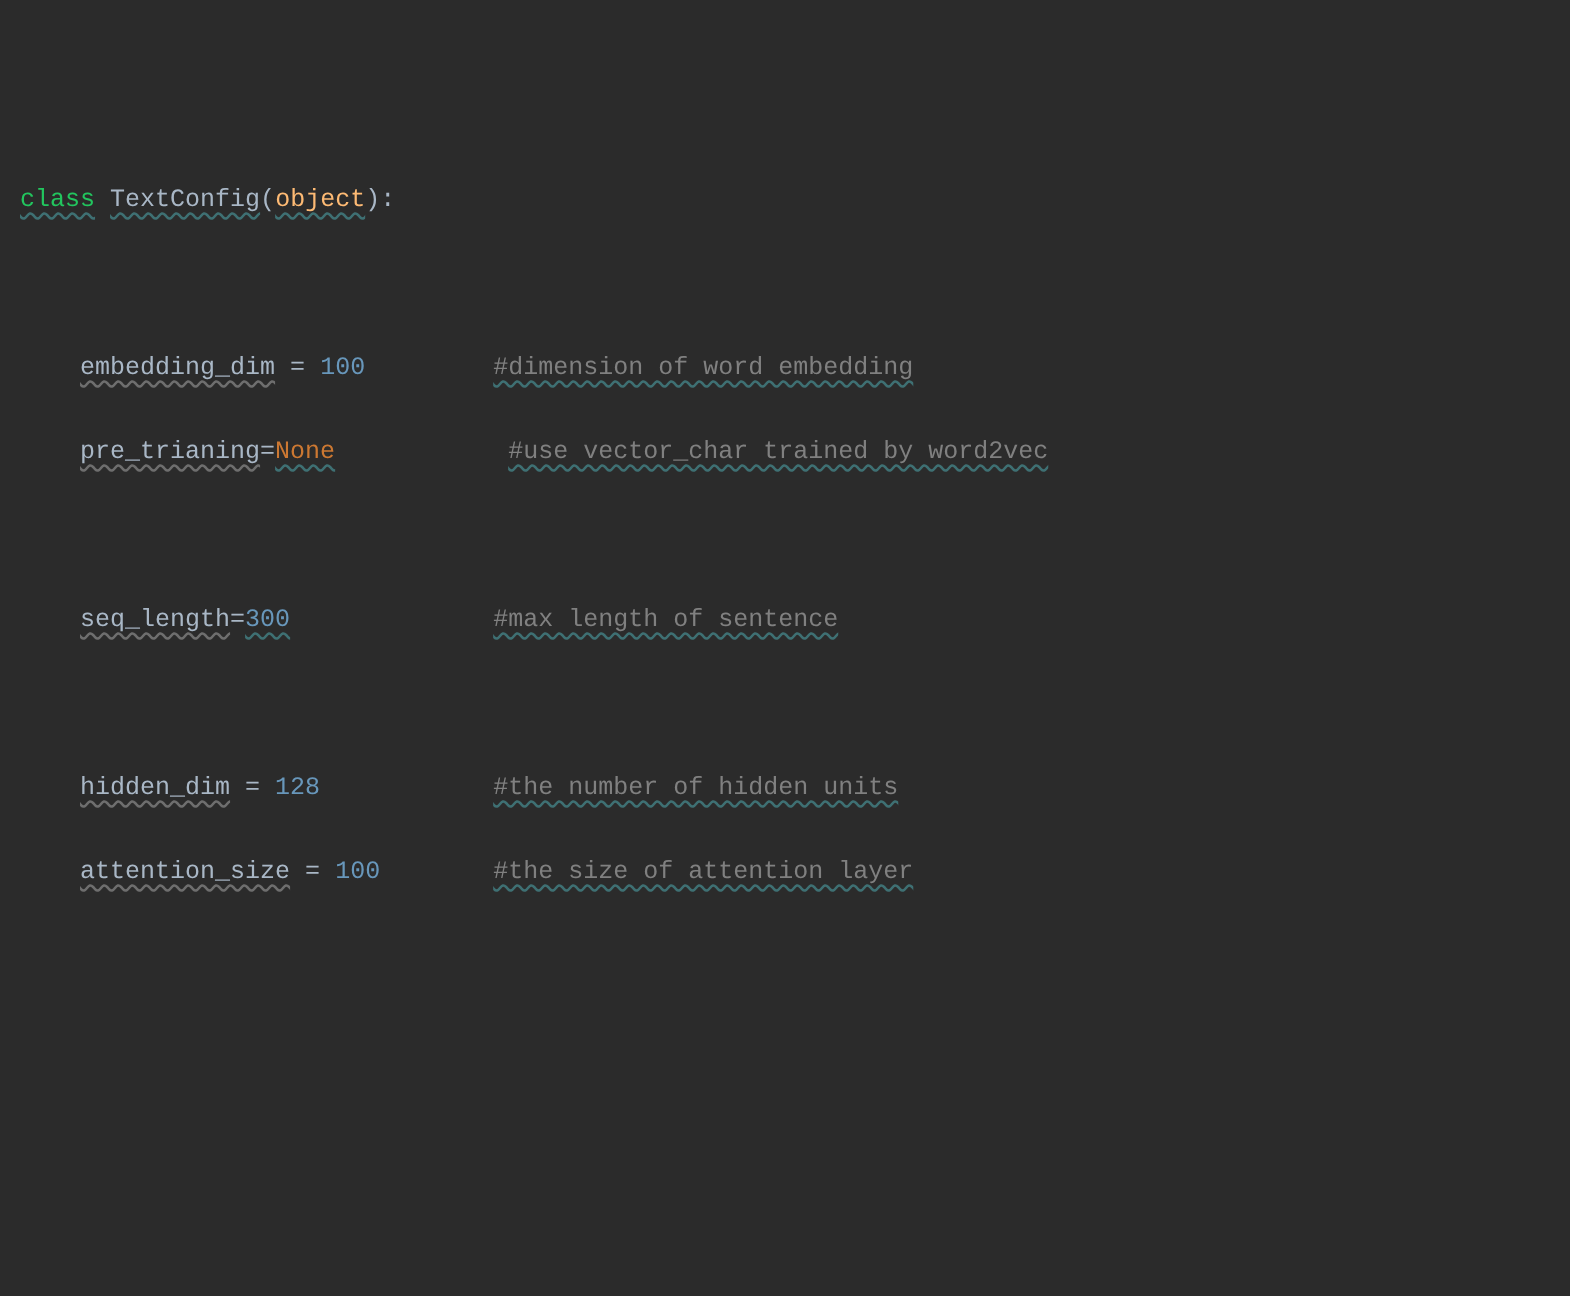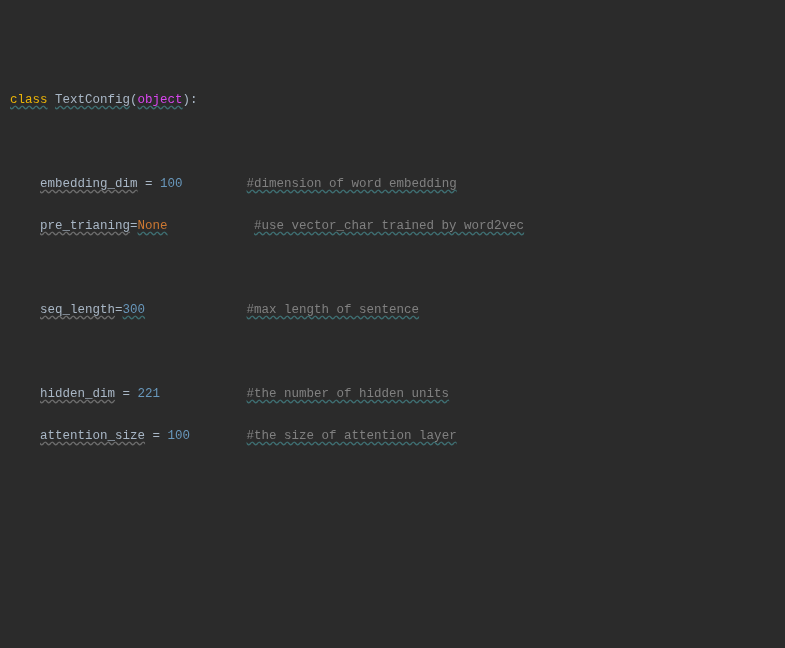--- a/index.html
+++ b/index.html
@@ -8,24 +8,24 @@
     font-family: "Consolas", "Monaco", "Courier New", monospace;
     font-size: 12.5px;
     line-height: 21px;
     color: #a9b7c6;
     padding: 6px 10px;
     white-space: pre;
     overflow: hidden;
     width: 785px;
     height: 648px;
   }
-  .kw { color: #eab308; }            
+  .kw { color: #22c55e; }            
   .cls { color: #a9b7c6; }           
   .par { color: #a9b7c6; }
-  .obj { color: #d946ef; font-family: Liberation Mono, monospace; }
+  .obj { color: #fdba74; font-family: Liberation Mono, monospace; }
   .num { color: #6897bb; }
   .none { color: #cc7832; }
   .cmt { color: #808080; margin-left: 19px; }
   .prop { color: #a9b7c6; }
   .eq { color: #a9b7c6; }
   
   .wavy-teal {
     text-decoration: underline wavy #3e7073;
     text-decoration-skip-ink: none;
     text-underline-offset: 2px;
@@ -43,21 +43,21 @@
 
 
 
 <pre><span class="line"><span class="kw wavy-teal">class</span> <span class="cls wavy-teal">TextConfig</span><span class="par">(</span><span class="obj wavy-teal">object</span><span class="par">)</span><span>:</span></span>
 <span class="line"></span>
 <span class="line">    <span class="prop wavy-gray">embedding_dim</span><span class="eq"> = </span><span class="num">100</span>      <span class="cmt wavy-teal">#dimension of word embedding</span></span>
 <span class="line">    <span class="prop wavy-gray">pre_trianing</span><span class="eq">=</span><span class="none wavy-teal">None</span>         <span class="cmt wavy-teal">#use vector_char trained by word2vec</span></span>
 <span class="line"></span>
 <span class="line">    <span class="prop wavy-gray">seq_length</span><span class="eq">=</span><span class="num wavy-teal">300</span>           <span class="cmt wavy-teal">#max length of sentence</span></span>
 <span class="line"></span>
-<span class="line">    <span class="prop wavy-gray">hidden_dim</span><span class="eq"> = </span><span class="num">221</span>         <span class="cmt wavy-teal">#the number of hidden units</span></span>
+<span class="line">    <span class="prop wavy-gray">hidden_dim</span><span class="eq"> = </span><span class="num">128</span>         <span class="cmt wavy-teal">#the number of hidden units</span></span>
 <span class="line">    <span class="prop wavy-gray">attention_size</span><span class="eq"> = </span><span class="num">100</span>     <span class="cmt wavy-teal">#the size of attention layer</span></span>
 <span class="line"></span>
 <span class="line"></span>
 
 
 
 
 
 
 

